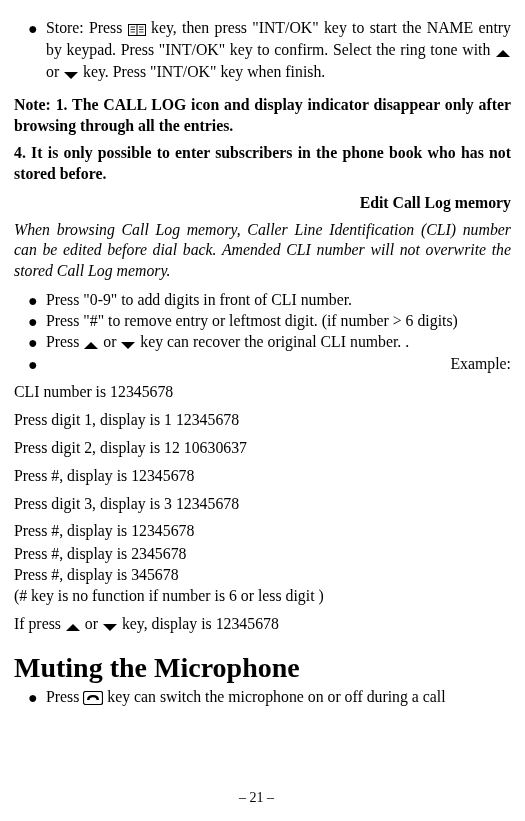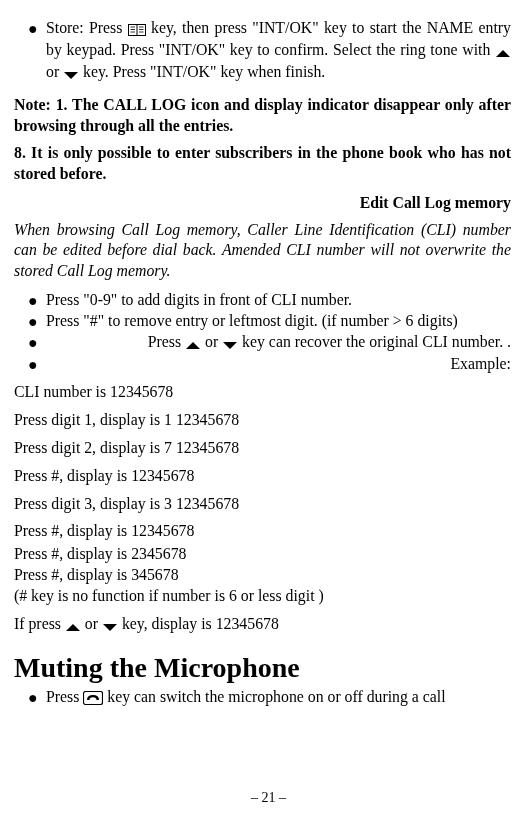--- a/index.html
+++ b/index.html
@@ -17,21 +17,21 @@
   .bullet-block { padding-left: 32px; }
   .bullet-row { display: flex; text-align: justify; }
   .bullet-dot { min-width: 18px; margin-left: -18px; font-size: 16px; }
   .bullet-text { flex: 1; }
   .note { font-weight: bold; text-align: justify; margin-top: 12px; }
   .note2 { font-weight: bold; text-align: justify; margin-top: 6px; margin-bottom: 4px;}
   .section-head { font-weight: bold; margin-top: 8px; margin-bottom: 6px; text-align: right; }
   .para { text-align: justify; margin-bottom: 8px; font-style: italic;}
   .line { margin-top: 7px; }
   .big-head { font-size: 28px; font-weight: bold; margin-top: 14px; }
-  .pagenum { position: absolute; bottom: 14px; left: 12px; width: 513px; text-align: center; font-size: 14px;}
+  .pagenum { position: absolute; bottom: 14px; left: 0; width: 513px; text-align: center; font-size: 14px;}
   .icon { display: inline-block; vertical-align: middle; }
   svg { display: inline-block; vertical-align: -2px; }
 </style>
 </head>
 <body>
 
 <div class="bullet-block">
   <div class="bullet-row">
     <span class="bullet-dot">●</span>
     <span class="bullet-text">
@@ -59,38 +59,38 @@
         <svg width="16" height="9" viewBox="0 0 16 9">
             <polygon points="1,1 15,1 8,8" fill="#000"></polygon>
           </svg>
       </span>
       <span> key. Press "INT/OK" key when finish.</span>
     </span>
   </div>
 </div>
 
 <div class="note">Note: 1. The CALL LOG icon and display indicator disappear only after browsing through all the entries.</div>
-<div class="note2">8. It is only possible to enter subscribers in the phone book who has not stored before.</div>
+<div class="note2">4. It is only possible to enter subscribers in the phone book who has not stored before.</div>
 
 <div class="section-head">Edit Call Log memory</div>
 
 <div class="para">When browsing Call Log memory, Caller Line Identification (CLI) number can be edited before dial back. Amended CLI number will not overwrite the stored Call Log memory.</div>
 
 <div class="bullet-block">
   <div class="bullet-row">
     <span class="bullet-dot">●</span>
     <span class="bullet-text">Press "0-9" to add digits in front of CLI number.</span>
   </div>
   <div class="bullet-row">
     <span class="bullet-dot">●</span>
     <span class="bullet-text">Press "#" to remove entry or leftmost digit. (if number &gt; 6 digits)</span>
   </div>
   <div class="bullet-row" style="text-align:left">
     <span class="bullet-dot">●</span>
-    <span class="bullet-text" style="text-align:right">
+    <span class="bullet-text" style="text-align:left">
       <span>Press </span>
       <span class="icon">
         <svg width="16" height="9" viewBox="0 0 16 9">
             <polygon points="8,1 15,8 1,8" fill="#000"></polygon>
           </svg>
       </span>
       <span> or </span>
       <span class="icon">
         <svg width="16" height="9" viewBox="0 0 16 9">
             <polygon points="1,1 15,1 8,8" fill="#000"></polygon>
@@ -100,21 +100,21 @@
     </span>
   </div>
   <div class="bullet-row" style="text-align:left">
     <span class="bullet-dot">●</span>
     <span class="bullet-text" style="text-align:right">Example:</span>
   </div>
 </div>
 
 <div class="line">CLI number is 12345678</div>
 <div class="line">Press digit 1, display is 1 12345678</div>
-<div class="line">Press digit 2, display is 7 12345678</div>
+<div class="line">Press digit 2, display is 12 10630637</div>
 <div class="line">Press #,        display is       12345678</div>
 <div class="line">Press digit 3, display is 3 12345678</div>
 <div class="line">Press #,      display is      12345678</div>
 <div style="margin-top:2px">Press #,      display is       2345678</div>
 <div>Press #,      display is         345678</div>
 <div>(# key is no function if number is 6 or less digit )</div>
 <div class="line">
   <span>If press </span>
   <span class="icon">
     <svg width="16" height="9" viewBox="0 0 16 9">

